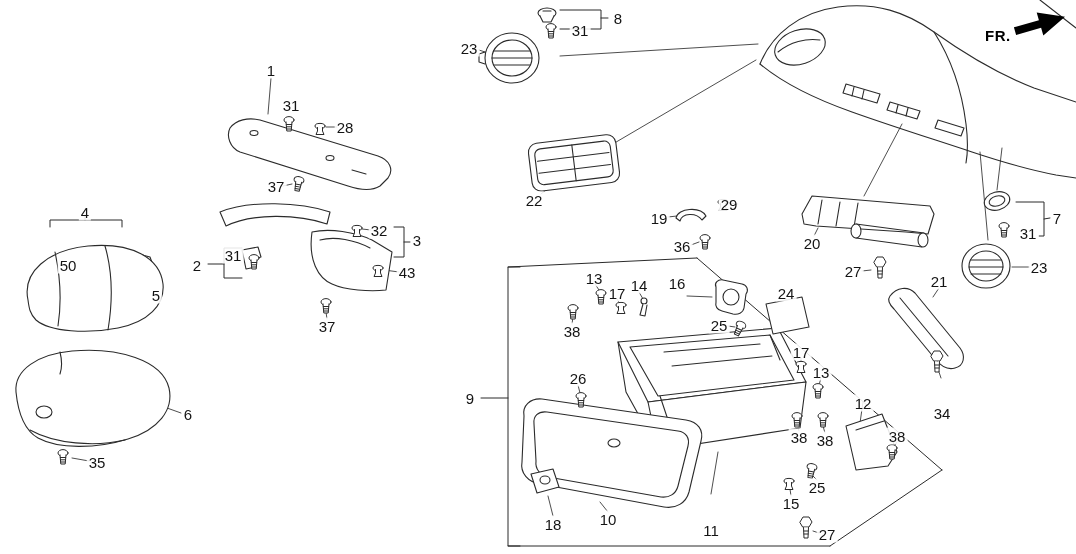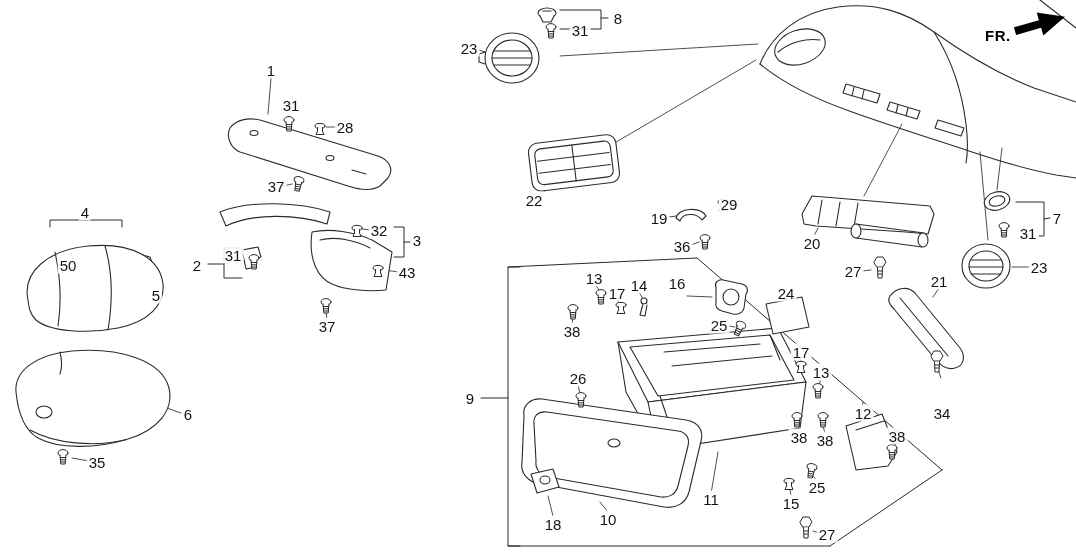--- a/index.html
+++ b/index.html
@@ -343,24 +343,24 @@
       <div class="callout" style="left: 617px; top: 293px;">17</div>
       <div class="callout" style="left: 639px; top: 285px; text-align: center;">14</div>
       <div class="callout" style="left: 677px; top: 283px;">16</div>
       <div class="callout" style="left: 786px; top: 293px;">24</div>
       <div class="callout" style="left: 719px; top: 325px;">25</div>
       <div class="callout" style="left: 572px; top: 331px;">38</div>
       <div class="callout" style="left: 578px; top: 378px;">26</div>
       <div class="callout" style="left: 470px; top: 398px;">9</div>
       <div class="callout" style="left: 801px; top: 352px;">17</div>
       <div class="callout" style="left: 821px; top: 372px;">13</div>
-      <div class="callout" style="left: 863px; top: 413px;">12</div>
+      <div class="callout" style="left: 863px; top: 403px;">12</div>
       <div class="callout" style="left: 799px; top: 437px;">38</div>
       <div class="callout" style="left: 825px; top: 440px;">38</div>
       <div class="callout" style="left: 897px; top: 436px;">38</div>
       <div class="callout" style="left: 817px; top: 487px;">25</div>
       <div class="callout" style="left: 791px; top: 503px;">15</div>
       <div class="callout" style="left: 827px; top: 534px;">27</div>
-      <div class="callout" style="left: 711px; top: 499px;">11</div>
+      <div class="callout" style="left: 711px; top: 530px;">11</div>
       <div class="callout" style="left: 608px; top: 519px;">10</div>
       <div class="callout" style="left: 553px; top: 524px;">18</div>
     </div>
 </div>
 
 </body></html>

